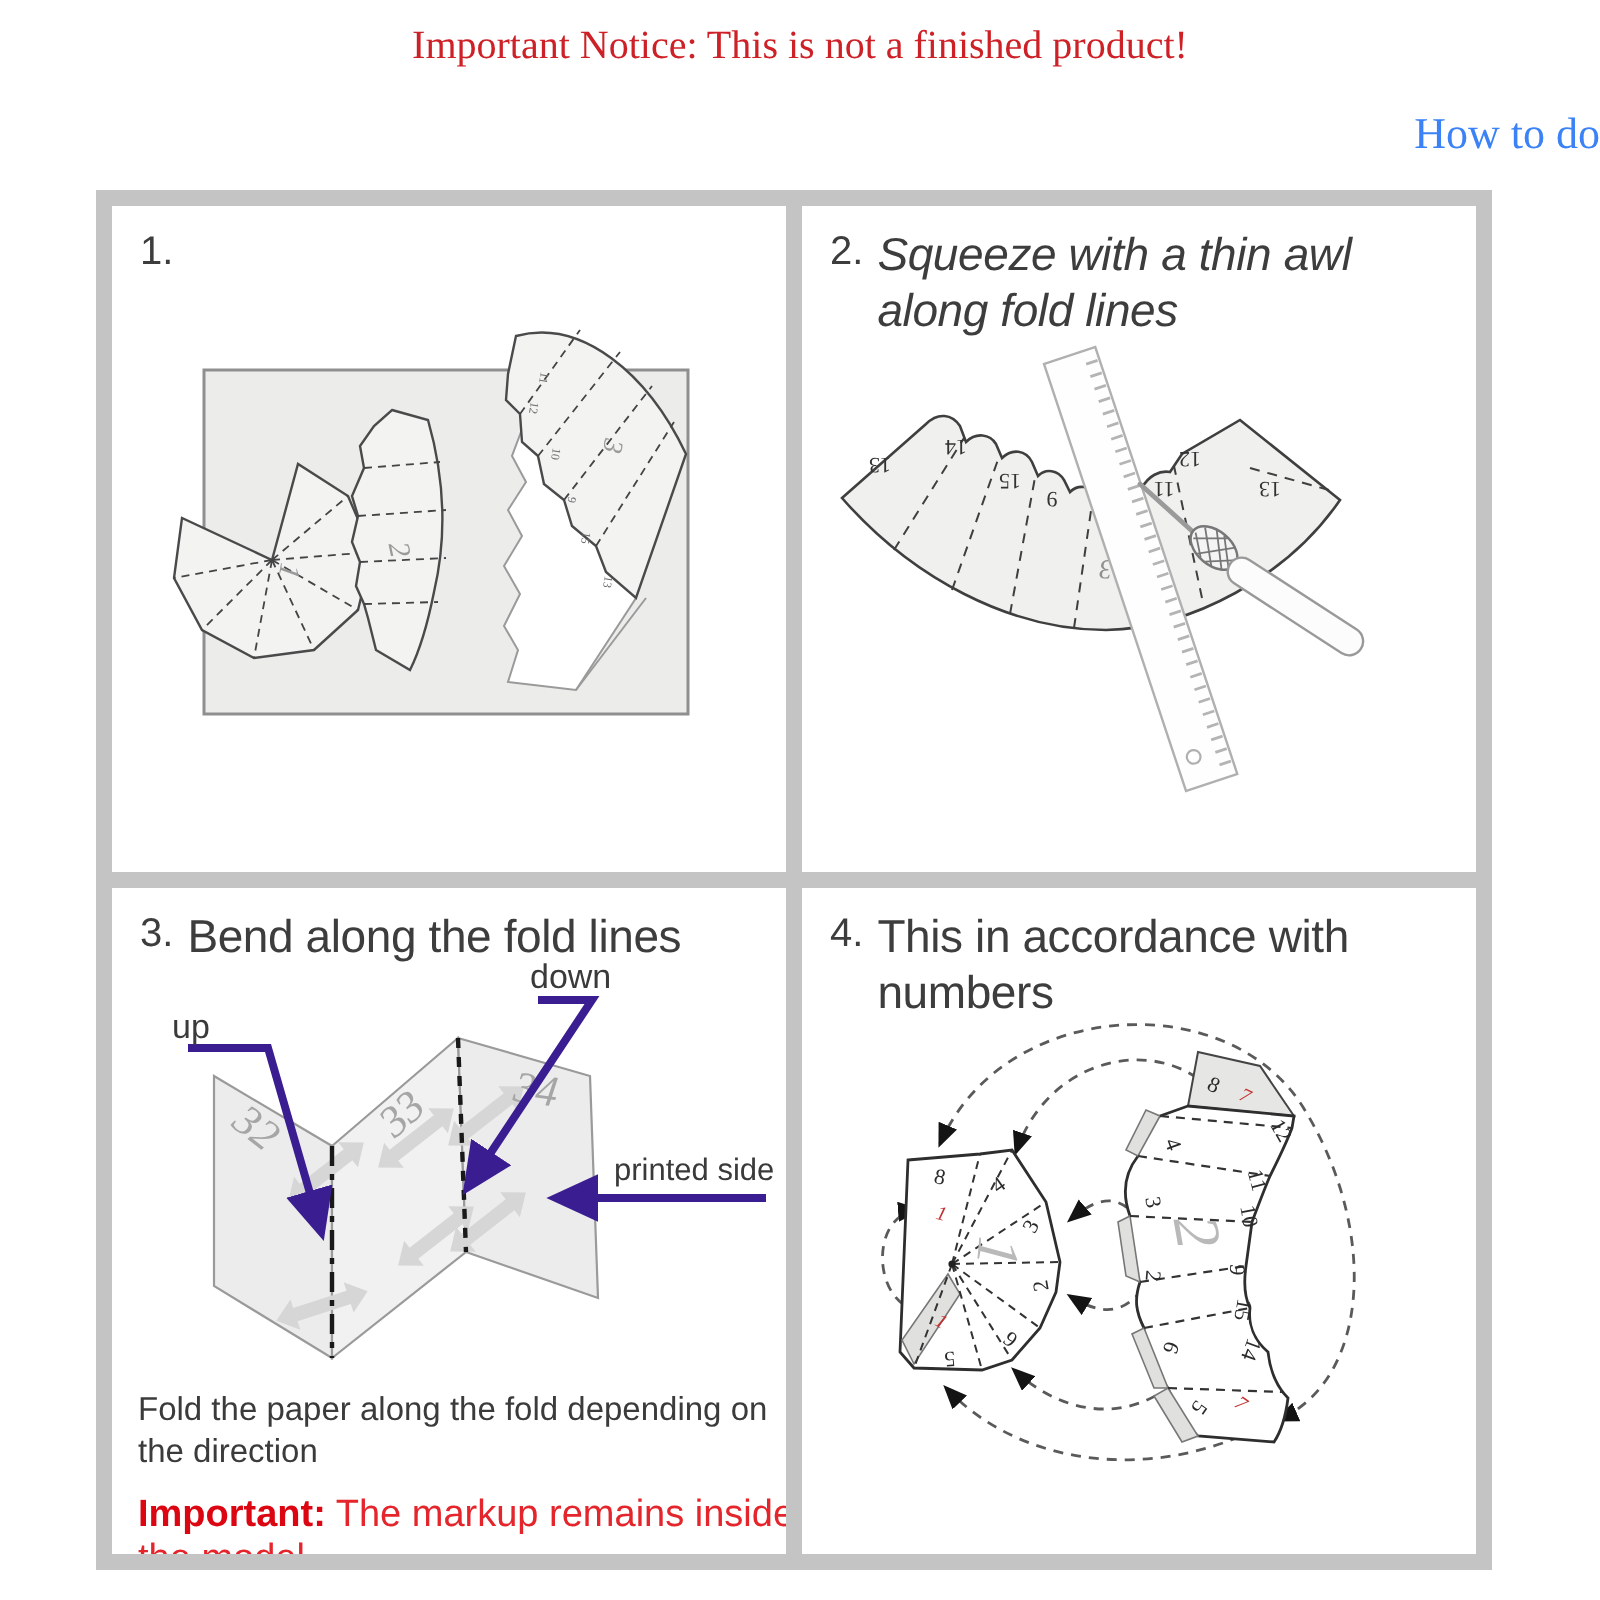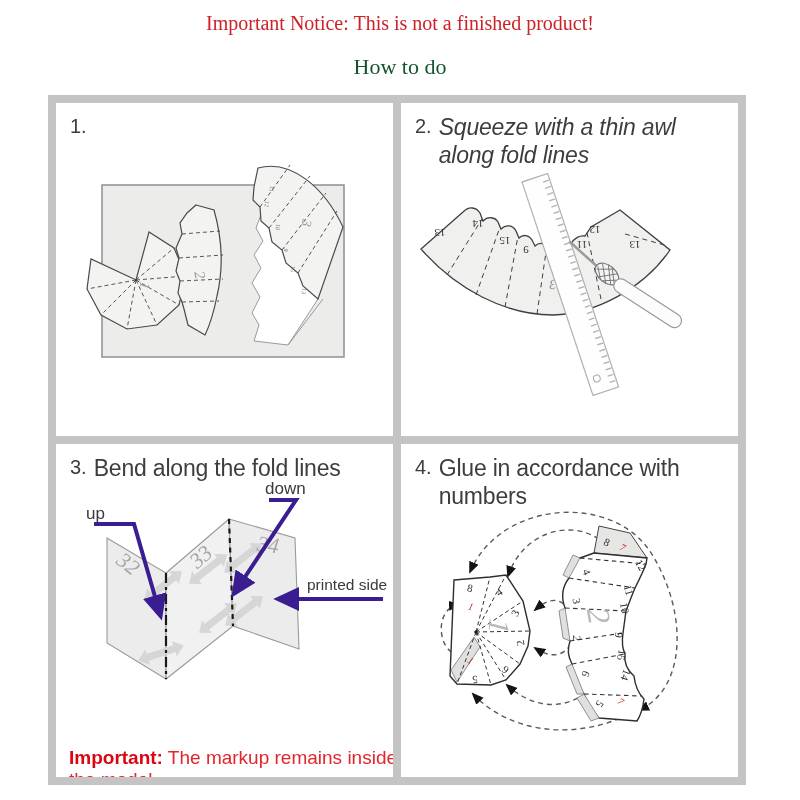--- a/index.html
+++ b/index.html
@@ -1,20 +1,20 @@
 <!DOCTYPE html>
 <html><head>
 <meta charset="utf-8">
 <style>
   html,body{margin:0;padding:0;background:#fff;}
   body{width:800px;height:800px;position:relative;font-family:"Liberation Sans",sans-serif;overflow:hidden;}
   .notice{position:absolute;top:12px;left:0;width:800px;text-align:center;
           font-family:"Liberation Serif",serif;font-size:20px;color:#cd2127;}
-  .howto{position:absolute;top:54px;left:0;width:800px;text-align:center;
-         font-family:"Liberation Serif",serif;font-size:22px;color:#14532d;}
+  .howto{position:absolute;top:54px;left:0;width:800px;text-align:right;
+         font-family:"Liberation Serif",serif;font-size:22px;color:#3b82f6;}
   .grid{position:absolute;left:48px;top:95px;width:698px;height:690px;background:#c4c4c4;
         display:grid;grid-template-columns:1fr 1fr;grid-template-rows:1fr 1fr;gap:8px;
         padding:8px;box-sizing:border-box;}
   .quad{background:#fff;position:relative;overflow:hidden;}
   .step-heading{position:absolute;top:10px;left:14px;color:#3d3d3d;display:flex;z-index:3;}
   .step-num{font-size:20px;margin-right:7px;padding-top:2px;}
   .step-title{font-size:23px;line-height:1.22;letter-spacing:-0.2px;}
   .w282{width:282px;font-style:italic;}
   .w258{width:258px;}
   svg.illu{position:absolute;left:0;top:0;}
@@ -190,29 +190,30 @@
 
       <g stroke="#3a1d90" stroke-width="4" fill="none">
         <path d="M38,80 L78,80 L104,170" marker-end="url(#pm)"></path>
         <path d="M213,56 L240,56 L179,148" marker-end="url(#pm)"></path>
         <path d="M327,155 L224,155" marker-end="url(#pm)"></path>
       </g>
       <text class="lbl" x="30" y="75" font-size="17" fill="#3a3a3a">up</text>
       <text class="lbl" x="209" y="50" font-size="17" fill="#3a3a3a">down</text>
       <text class="lbl" x="251" y="146" font-size="15.5" fill="#3a3a3a">printed side</text>
     </svg>
+    <div class="note">Fold the paper along the fold depending on the direction</div>
     <div class="important">
       <span class="imp-label">Important:</span><span class="imp-text"> The markup remains inside the model</span>
     </div>
   </div>
 
   <div class="quad">
     <div class="step-heading">
       <span class="step-num">4.</span>
-      <span class="step-title w258">Glue in accordance with numbers</span>
+      <span class="step-title w258">This in accordance with numbers</span>
     </div>
     <svg class="illu" width="337" height="333" viewBox="0 0 337 333">
       <defs>
         <marker id="amS" markerUnits="userSpaceOnUse" markerWidth="13" markerHeight="11" refX="10" refY="5" orient="auto-start-reverse">
           <polygon points="0,0 12,5 0,10" fill="#141414"></polygon>
         </marker>
         <marker id="amE" markerUnits="userSpaceOnUse" markerWidth="13" markerHeight="11" refX="10" refY="5" orient="auto">
           <polygon points="0,0 12,5 0,10" fill="#141414"></polygon>
         </marker>
       </defs>

